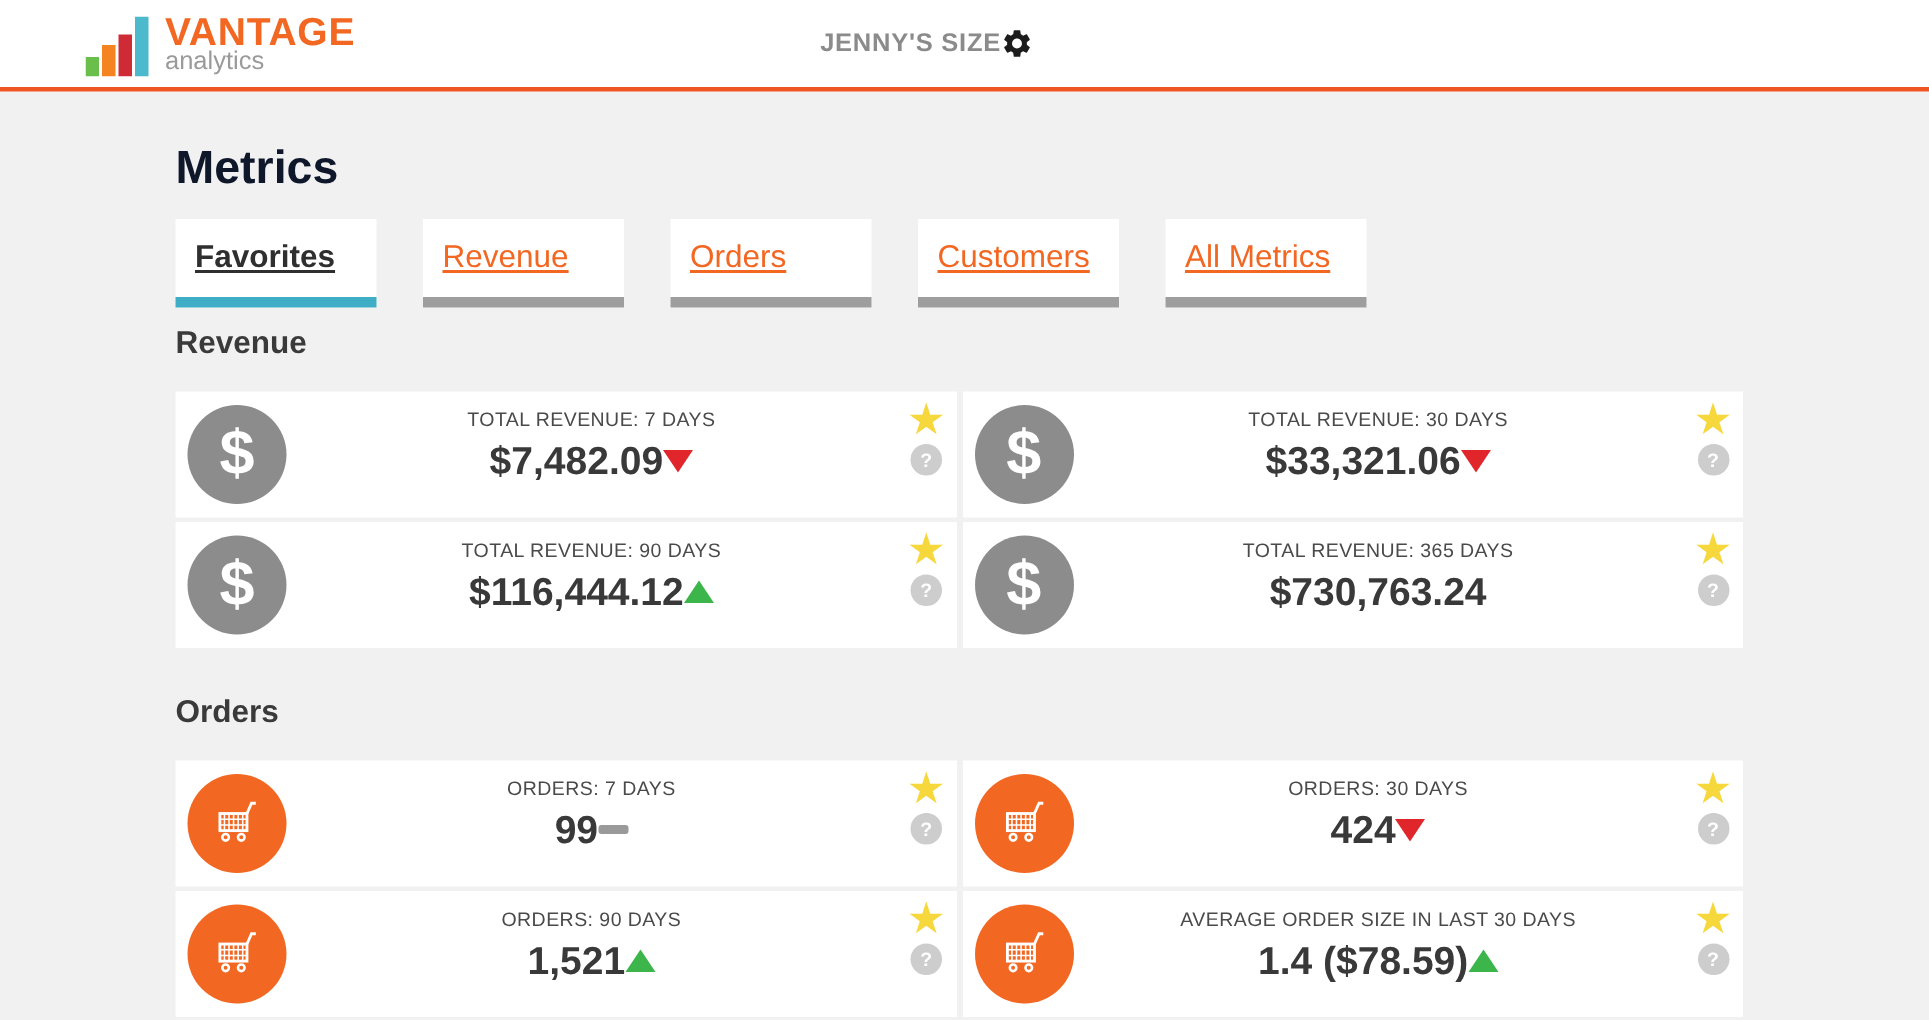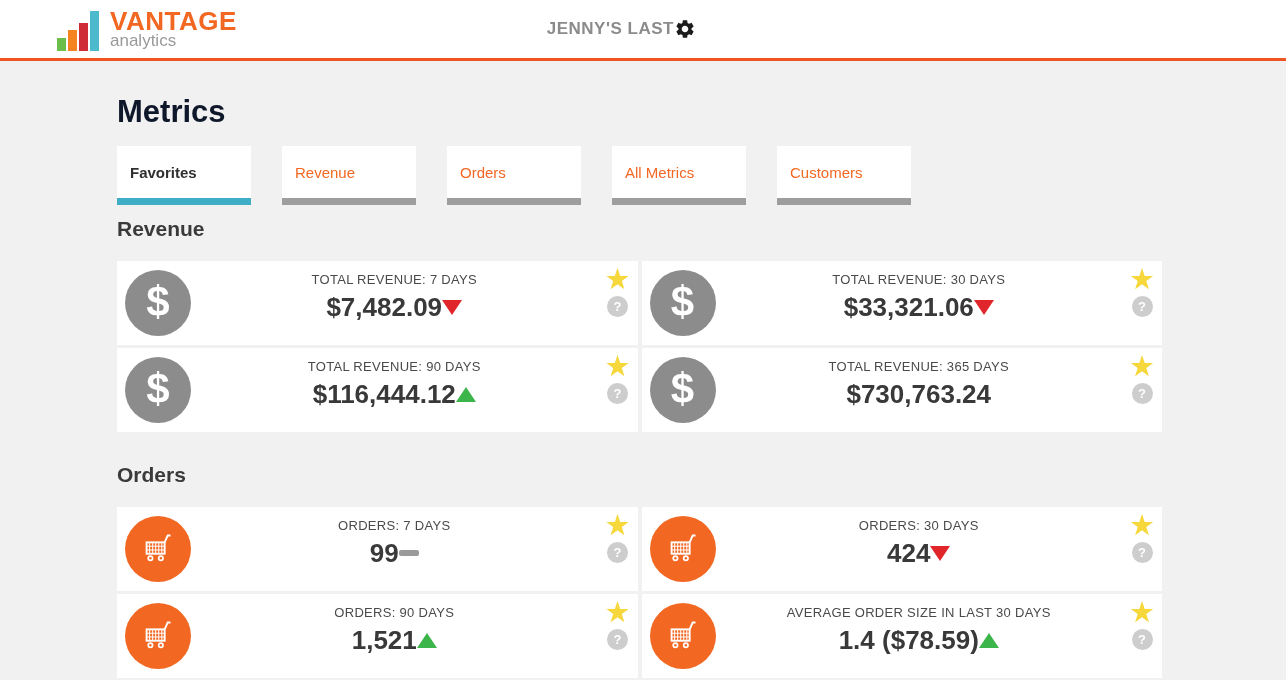--- a/index.html
+++ b/index.html
@@ -61,21 +61,21 @@
 
   .tabs { display: flex; gap: 31px; margin-top: 17px; }
   .tab {
     width: 134px; height: 59px;
     background: #ffffff;
     border-bottom: 7px solid #9e9e9e;
     display: flex; align-items: center;
     padding-left: 13px;
     cursor: pointer;
   }
-  .tab .tab-label { font-size: 15px; color: var(--orange); }
+  .tab .tab-label { font-size: 21px; color: var(--orange); text-decoration: underline; }
   .tab.active { border-bottom-color: var(--teal); }
   .tab.active .tab-label { color: #2f2f2f; font-weight: 700; }
 
   .section-title {
     font-size: 21px; font-weight: 700; color: #3a3a3a;
     margin-top: 12px; margin-bottom: 20px; line-height: 24px;
   }
   .section-title.later { margin-top: 31px; }
 
   .card-grid {
@@ -150,21 +150,21 @@
       <rect class="bar1" x="11" y="19" width="9" height="21" fill="#f5831f"></rect>
       <rect class="bar2" x="22" y="12" width="9" height="28" fill="#cf2b36"></rect>
       <rect class="bar3" x="33" y="0" width="9" height="40" fill="#4cb9cc"></rect>
     </svg>
     <div class="logo-text">
       <div class="logo-brand">VANTAGE</div>
       <div class="logo-sub">analytics</div>
     </div>
   </div>
 
-  <div class="store-name">JENNY'S LAST</div>
+  <div class="store-name">JENNY'S SIZE</div>
 
 
   <span class="gear-btn">
     <svg width="22" height="22" viewBox="0 0 24 24" fill="#1c1c1c">
       <path d="M19.14,12.94c0.04-0.3,0.06-0.61,0.06-0.94c0-0.32-0.02-0.64-0.07-0.94l2.03-1.58c0.18-0.14,0.23-0.41,0.12-0.61 l-1.92-3.32c-0.12-0.22-0.37-0.29-0.59-0.22l-2.39,0.96c-0.5-0.38-1.03-0.7-1.62-0.94L14.4,2.81c-0.04-0.24-0.24-0.41-0.48-0.41 h-3.84c-0.24,0-0.43,0.17-0.47,0.41L9.25,5.35C8.66,5.59,8.12,5.92,7.63,6.29L5.24,5.33c-0.22-0.08-0.47,0-0.59,0.22L2.74,8.87 C2.62,9.08,2.66,9.34,2.86,9.48l2.03,1.58C4.84,11.36,4.8,11.69,4.8,12s0.02,0.64,0.07,0.94l-2.03,1.58 c-0.18,0.14-0.23,0.41-0.12,0.61l1.92,3.32c0.12,0.22,0.37,0.29,0.59,0.22l2.39-0.96c0.5,0.38,1.03,0.7,1.62,0.94l0.36,2.54 c0.05,0.24,0.24,0.41,0.48,0.41h3.84c0.24,0,0.44-0.17,0.47-0.41l0.36-2.54c0.59-0.24,1.13-0.56,1.62-0.94l2.39,0.96 c0.22,0.08,0.47,0,0.59-0.22l1.92-3.32c0.12-0.22,0.07-0.47-0.12-0.61L19.14,12.94z M12,15.6c-1.98,0-3.6-1.62-3.6-3.6 s1.62-3.6,3.6-3.6s3.6,1.62,3.6,3.6S13.98,15.6,12,15.6z"></path>
     </svg>
   </span>
 </header>
 
 <main class="content">
@@ -173,24 +173,24 @@
       <div class="tab active">
         <span class="tab-label">Favorites</span>
       </div>
       <div class="tab">
         <span class="tab-label">Revenue</span>
       </div>
       <div class="tab">
         <span class="tab-label">Orders</span>
       </div>
       <div class="tab">
+        <span class="tab-label">Customers</span>
+      </div>
+      <div class="tab">
         <span class="tab-label">All Metrics</span>
-      </div>
-      <div class="tab">
-        <span class="tab-label">Customers</span>
       </div>
     </div>
   <div>
       <h2 class="section-title">Revenue</h2>
       <div class="card-grid">
         <div class="card">
           <div class="icon-circle dollar">
             <span class="dollar-glyph">$</span>
           </div>
           <div class="card-mid">

